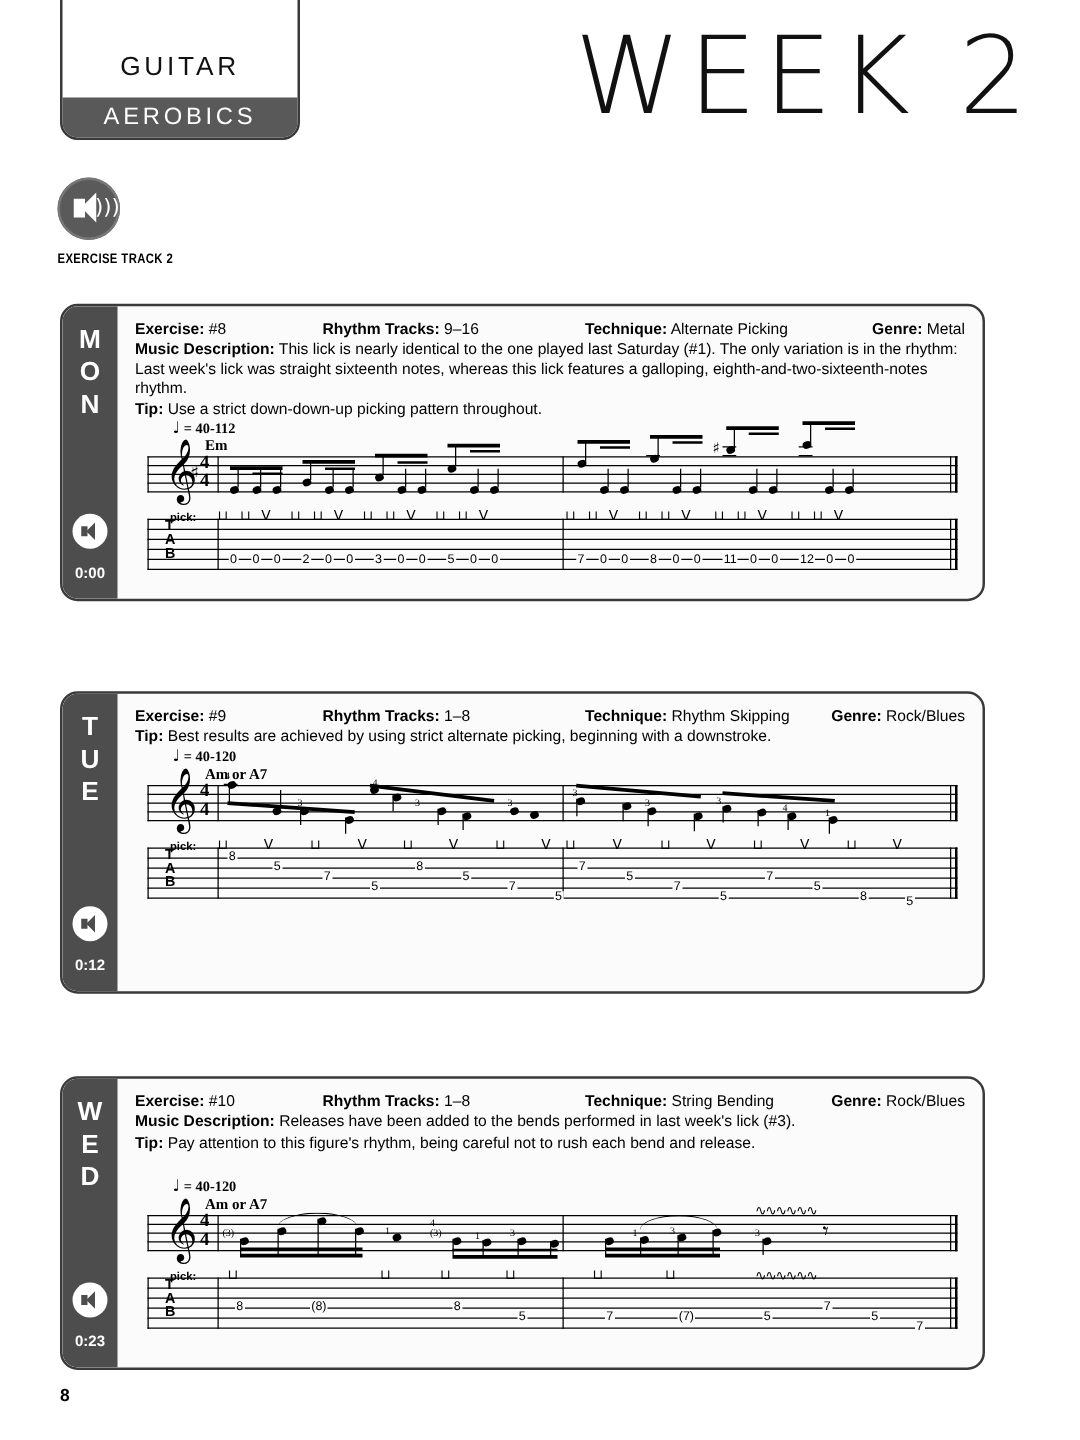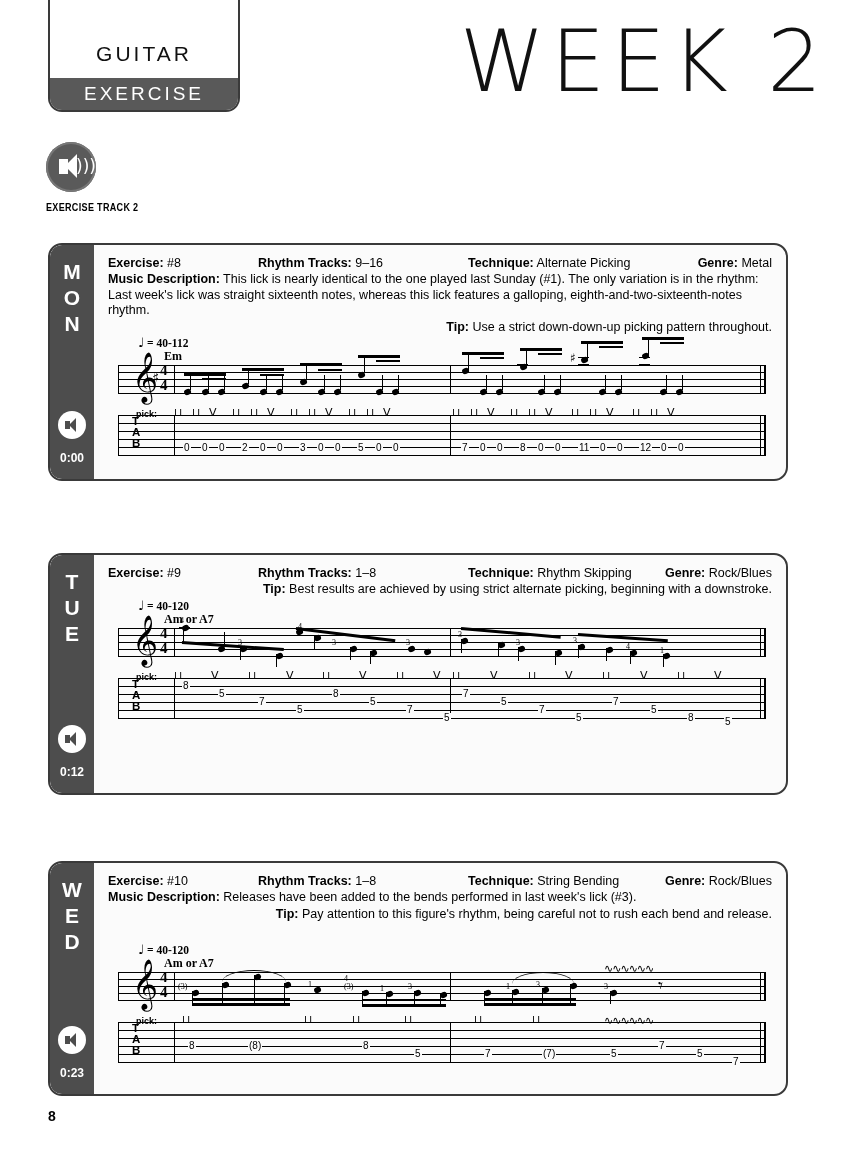--- a/index.html
+++ b/index.html
@@ -201,21 +201,20 @@
 
   .desc {
     font-size: 12.5px;
     line-height: 15.5px;
     margin-top: 1px;
   }
   .tip {
     font-size: 12.5px;
     line-height: 15.5px;
     margin-top: 1px;
-    text-align: right;
   }
 
   
   .notation {
     position: relative;
     margin-top: 0;
     height: 128px;
   }
   .tempo {
     position: absolute;
@@ -381,21 +380,21 @@
     font-size: 14px;
     font-weight: bold;
   }
 </style>
 </head>
 <body>
 
 <div class="page-header">
   <div class="logo-box">
     <div class="logo-guitar">GUITAR</div>
-    <div class="logo-aerobics-bar">EXERCISE</div>
+    <div class="logo-aerobics-bar">AEROBICS</div>
   </div>
   <div class="week-title">WEEK 2</div>
 </div>
 
 <div class="track-badge">
   <div class="speaker">
       <span class="waves">)))</span>
     </div>
   <div class="track-label">EXERCISE TRACK 2</div>
 </div>
@@ -406,21 +405,21 @@
     <div class="strip-speaker"></div>
     <div class="strip-time">0:00</div>
   </div>
   <div class="card-body">
     <div class="meta-row">
       <div class="cell m-ex"><span class="lbl">Exercise:</span> <span>#8</span></div>
       <div class="cell m-rt"><span class="lbl">Rhythm Tracks:</span> <span>9–16</span></div>
       <div class="cell m-tech"><span class="lbl">Technique:</span> <span>Alternate Picking</span></div>
       <div class="cell m-genre"><span class="lbl">Genre:</span> <span>Metal</span></div>
     </div>
-    <div class="desc"><span class="lbl">Music Description:</span> <span>This lick is nearly identical to the one played last Sunday (#1). The only variation is in the rhythm: Last week's lick was straight sixteenth notes, whereas this lick features a galloping, eighth-and-two-sixteenth-notes rhythm.</span></div>
+    <div class="desc"><span class="lbl">Music Description:</span> <span>This lick is nearly identical to the one played last Saturday (#1). The only variation is in the rhythm: Last week's lick was straight sixteenth notes, whereas this lick features a galloping, eighth-and-two-sixteenth-notes rhythm.</span></div>
     <div class="tip"><span class="lbl">Tip:</span> <span>Use a strict down-down-up picking pattern throughout.</span></div>
 
     <div class="notation">
       <div class="tempo"><span class="note-q">♩</span> <span>= 40-112</span></div>
       <div class="chord">Em</div>
 
       <div class="staff">
         <div class="line" style="top:0px"></div>
         <div class="line" style="top:7px"></div>
         <div class="line" style="top:14px"></div>

